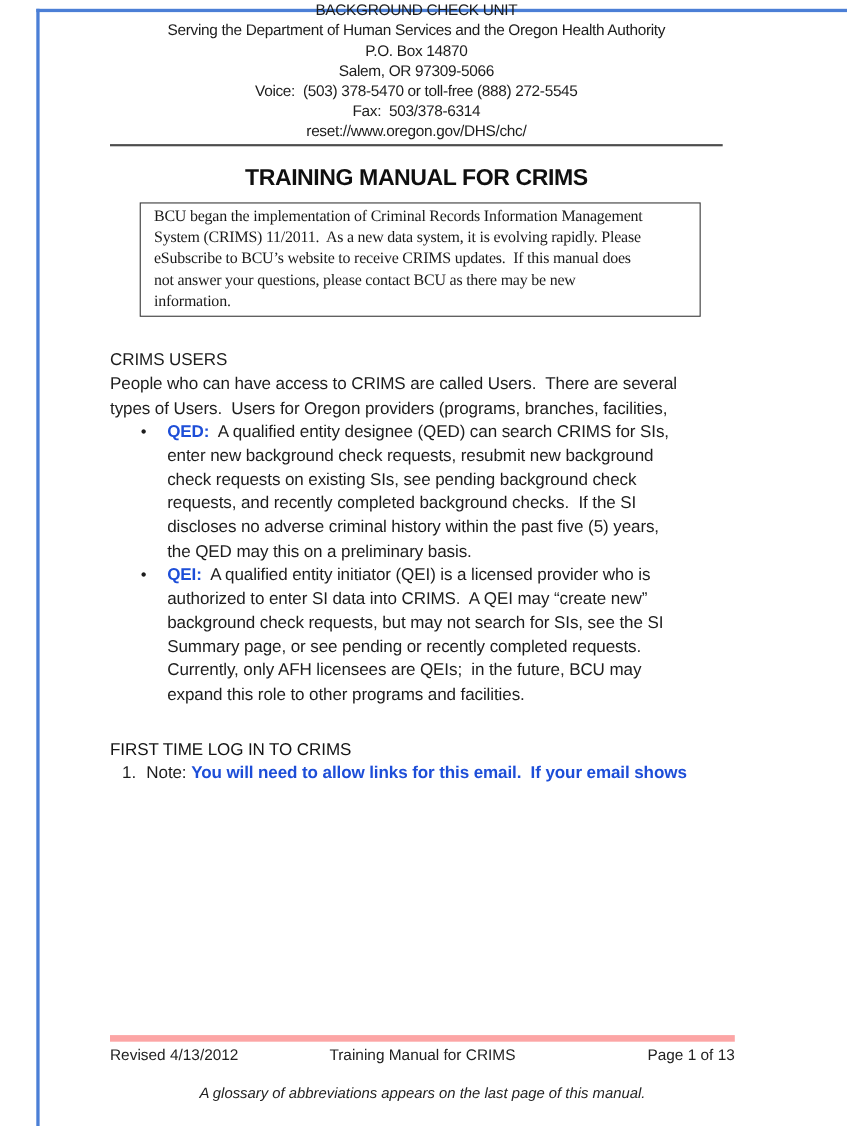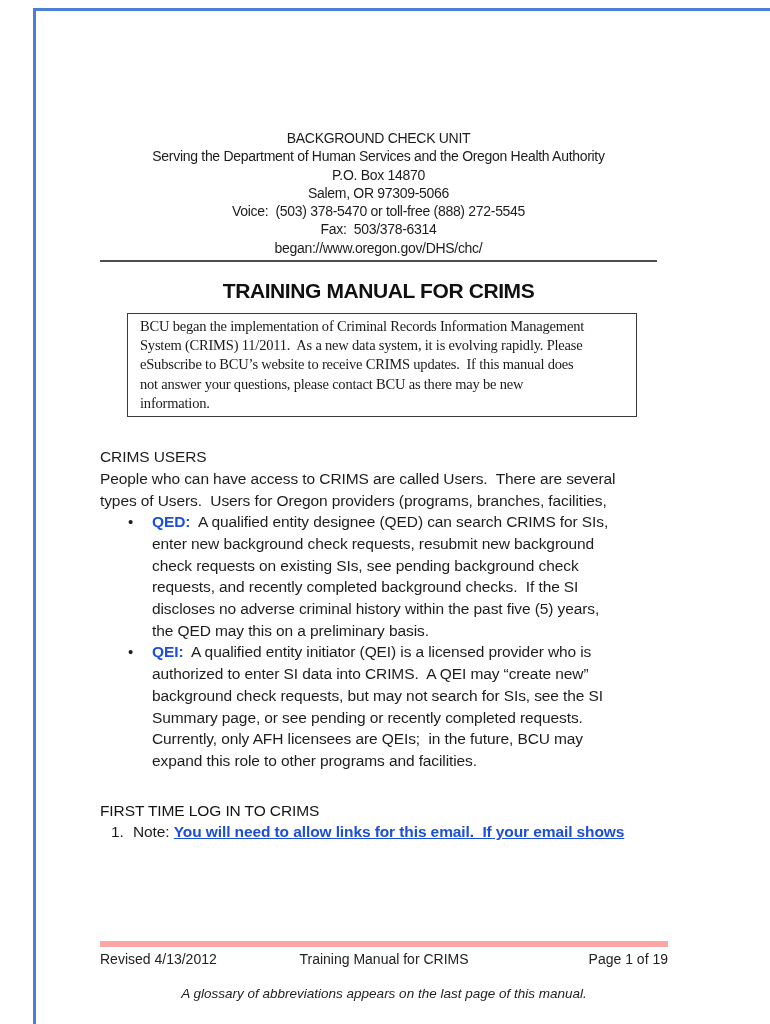--- a/index.html
+++ b/index.html
@@ -5,36 +5,36 @@
   html,body{margin:0;padding:0;}
   body{
     width:770px;height:1024px;position:relative;background:#ffffff;
     font-family:"Liberation Sans",sans-serif;color:#1e1e1e;overflow:hidden;
   }
   .edge-line-top{position:absolute;left:33px;top:8px;width:737px;height:3px;}
   .edge-line-left{position:absolute;left:33px;top:8px;width:3px;height:1016px;}
   .col{position:absolute;left:100px;top:0;width:557px;}
   .line{white-space:pre;}
   
-  .agency-header{padding-top:93px;text-align:center;font-size:14px;line-height:18.3px;letter-spacing:-0.3px;color:#1c1c1c;margin-top:36px;}
+  .agency-header{text-align:center;font-size:14px;line-height:18.3px;letter-spacing:-0.3px;color:#1c1c1c;}
   .header-rule{border:0;border-top:2px solid #4d4d4d;margin:3px 0 0 0;height:0;}
   
   .doc-title{margin-top:15px;text-align:center;font-size:21px;line-height:28px;font-weight:bold;letter-spacing:-0.4px;color:#101010;}
   
   .notice-box{
     margin-top:8px;margin-left:27px;width:484px;
     border:1.5px solid #3a3a3a;padding:3px 12px 3px 12px;
     font-family:"Liberation Serif",serif;font-size:14.5px;line-height:19.2px;letter-spacing:-0.2px;color:#1a1a1a;
   }
   
   .doc-body{font-size:15.5px;line-height:21.7px;letter-spacing:-0.1px;color:#1d1d1d;}
   .section-users{margin-top:29px;}
   .section-first-time{margin-top:28px;}
   .b{font-weight:bold;color:#1d4ed8;}
-  .u{text-decoration:underline;margin-top:39px;}
+  .u{margin-top:39px;}
   .bold-heading{font-weight:normal;color:#141414;}
   .bullet-row{display:flex;}
   .bullet-marker{width:24px;margin-left:28px;flex:0 0 24px;font-size:15px;}
   .bullet-body{flex:1 1 auto;}
   .numbered-row{display:flex;}
   .item-number{width:22px;margin-left:11px;flex:0 0 22px;}
   .item-body{flex:1 1 auto;}
   
   .page-footer{position:absolute;left:100px;top:941px;width:568px;border-top:6px solid #fca5a5;padding-top:4px;font-size:14px;color:#222222;}
   .footer-row{display:flex;align-items:baseline;line-height:16px;}
@@ -51,21 +51,21 @@
 
 <div class="col">
 
   <div class="agency-header">
       <div class="line">BACKGROUND CHECK UNIT</div>
       <div class="line">Serving the Department of Human Services and the Oregon Health Authority</div>
       <div class="line">P.O. Box 14870</div>
       <div class="line">Salem, OR 97309-5066</div>
       <div class="line">Voice:  (503) 378-5470 or toll-free (888) 272-5545</div>
       <div class="line">Fax:  503/378-6314</div>
-      <div class="line">began://www.oregon.gov/DHS/chc/</div>
+      <div class="line">reset://www.oregon.gov/DHS/chc/</div>
     </div>
 
   <hr class="header-rule">
 
   <div class="doc-title">TRAINING MANUAL FOR CRIMS</div>
 
   <div class="notice-box">
       <div class="line">BCU began the implementation of Criminal Records Information Management</div>
       <div class="line">System (CRIMS) 11/2011.  As a new data system, it is evolving rapidly. Please</div>
       <div class="line">eSubscribe to BCU’s website to receive CRIMS updates.  If this manual does</div>
@@ -118,16 +118,16 @@
       </div>
     </div>
   </div>
 
 </div>
 
 <div class="page-footer">
   <div class="footer-row">
     <span class="footer-left">Revised 4/13/2012</span>
     <span class="footer-center">Training Manual for CRIMS</span>
-    <span class="footer-right">Page 1 of 19</span>
+    <span class="footer-right">Page 1 of 13</span>
   </div>
   <div class="footer-note">A glossary of abbreviations appears on the last page of this manual.</div>
 </div>
 
 </body></html>

